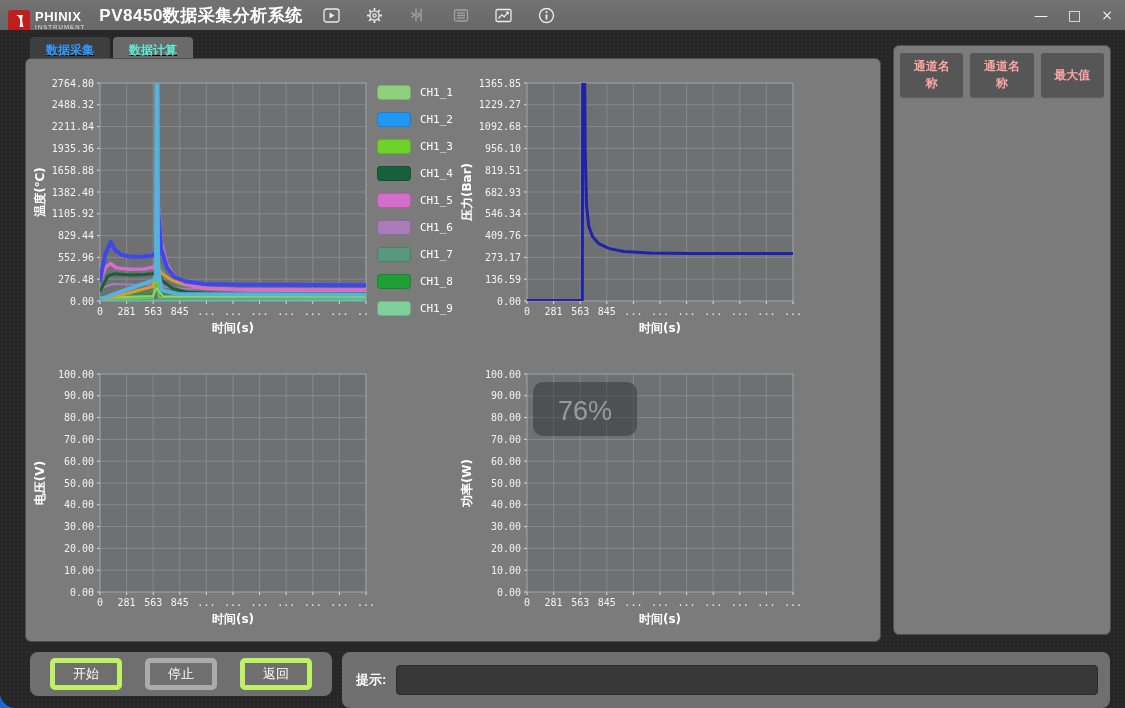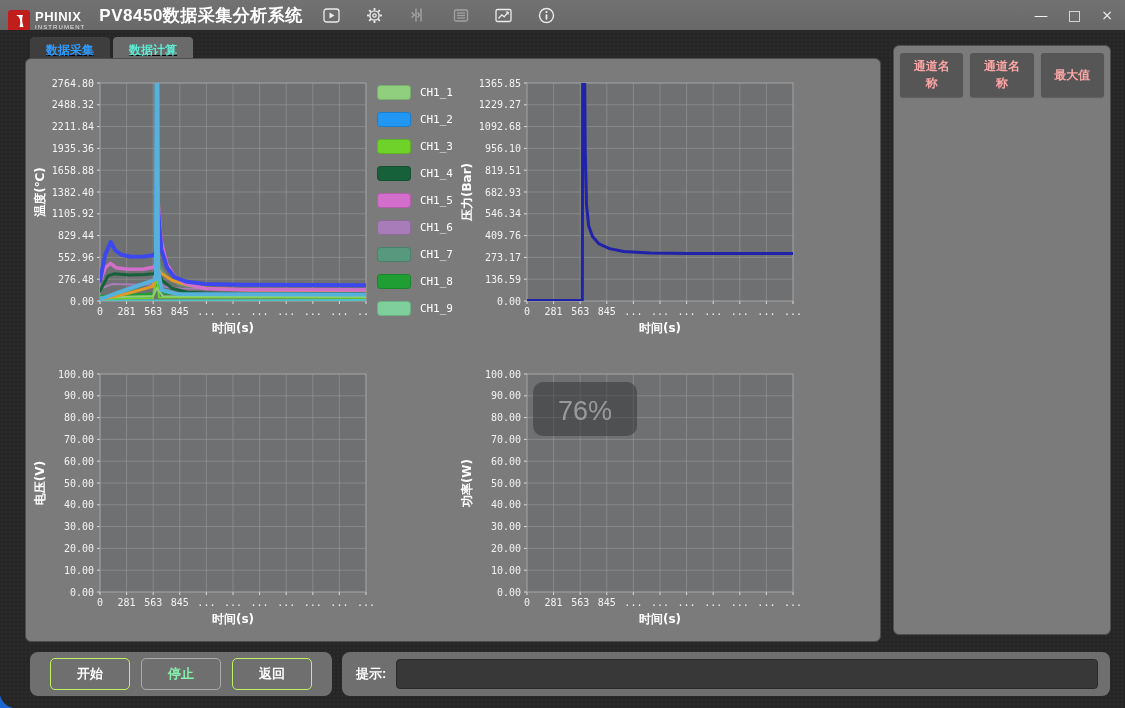--- a/index.html
+++ b/index.html
@@ -85,27 +85,27 @@
     padding:5px 8px;cursor:pointer;box-shadow:0 1px 1px rgba(0,0,0,.25);
   }
   .rp-body{height:545px;}
   
   .footer-left{
     position:absolute;left:30px;top:622px;width:302px;height:44px;
     background:#6f6f6f;border-radius:8px;box-sizing:border-box;
     display:flex;align-items:center;justify-content:space-between;padding:0 20px;
   }
   .fbtn{
-    width:80px;height:32px;background:transparent;
-    border:1px solid #bef264;border-radius:5px;color:#fff;
-    font-weight:bold;font-size:13px;font-family:"Liberation Sans", sans-serif;cursor:pointer;
-  }
-  .fbtn.disabled{color:#86efac;border-color:#ababab;}
+    width:72px;height:32px;background:transparent;
+    border:5px solid #bef264;border-radius:5px;color:#fff;
+    font-weight:normal;font-size:13px;font-family:"Liberation Sans", sans-serif;cursor:pointer;
+  }
+  .fbtn.disabled{color:#ffffff;border-color:#ababab;}
   .footer-right{
-    position:absolute;left:342px;top:622px;width:768px;height:44px;
+    position:absolute;left:342px;top:622px;width:768px;height:56px;
     background:#6f6f6f;border-radius:8px;box-sizing:border-box;
     display:flex;align-items:center;padding:0 12px 0 14px;
   }
   .hint-label{color:#fff;font-weight:bold;font-size:13px;flex:none;}
   .hint-input{
     flex:1;height:28px;margin-left:10px;
     background:#383838;border:1px solid #2a2a2a;border-radius:4px;
     color:#eee;font-size:12px;padding:0 8px;outline:none;
   }
 </style>

